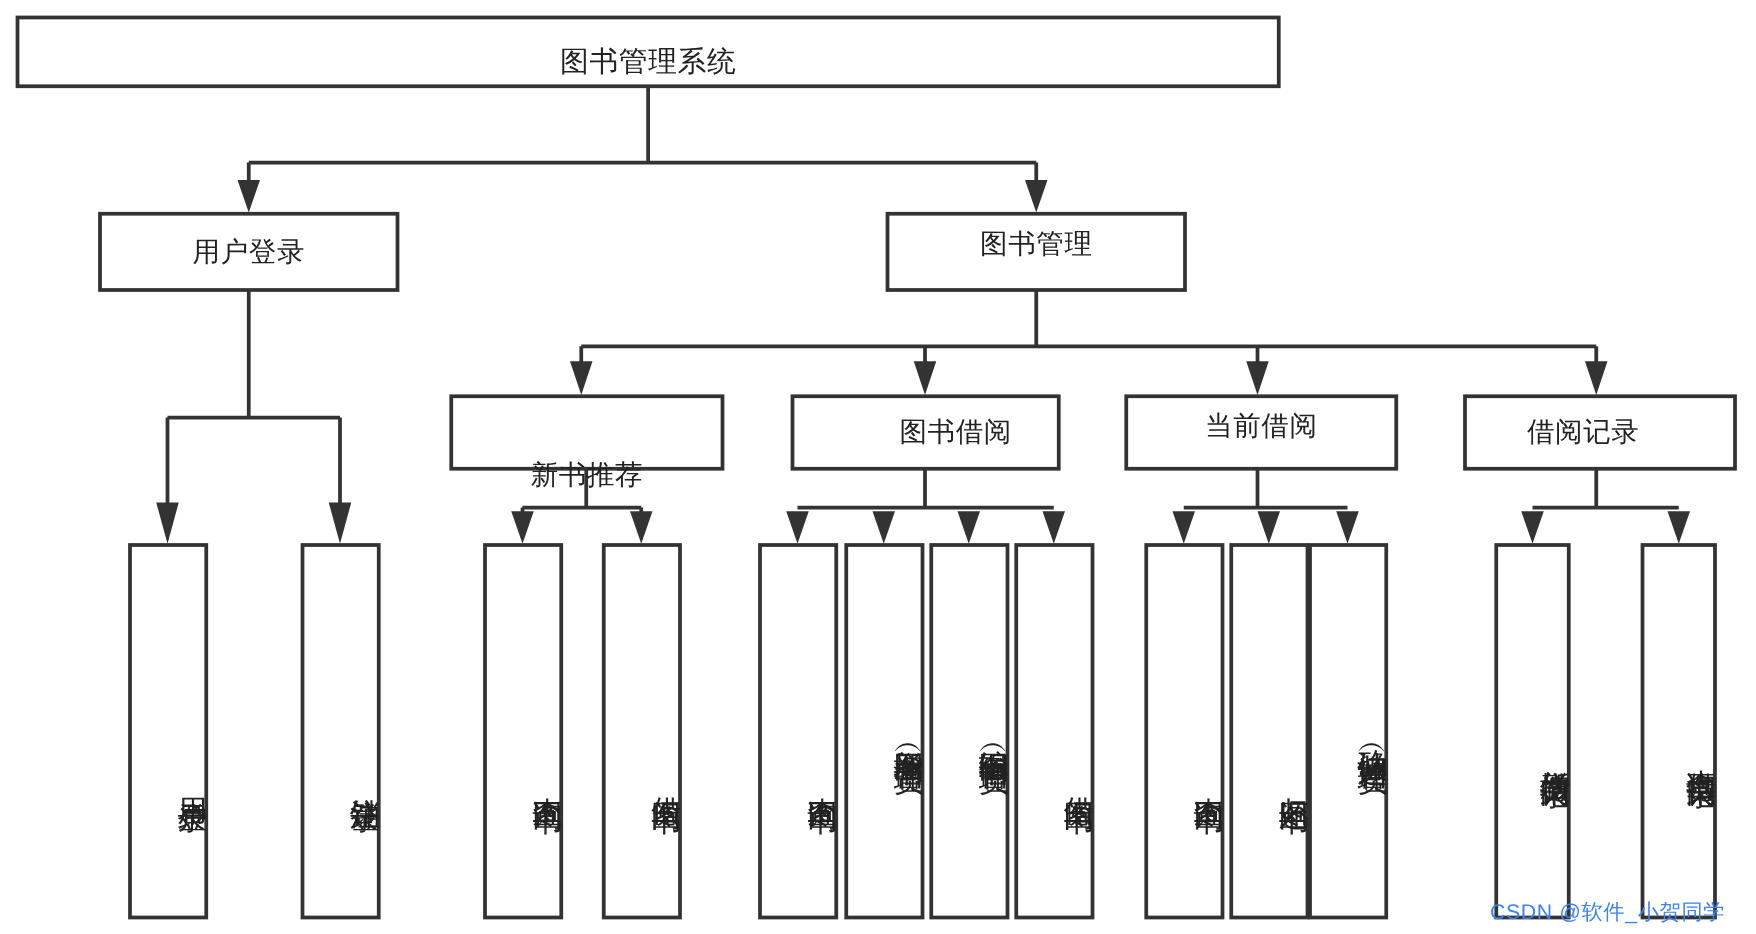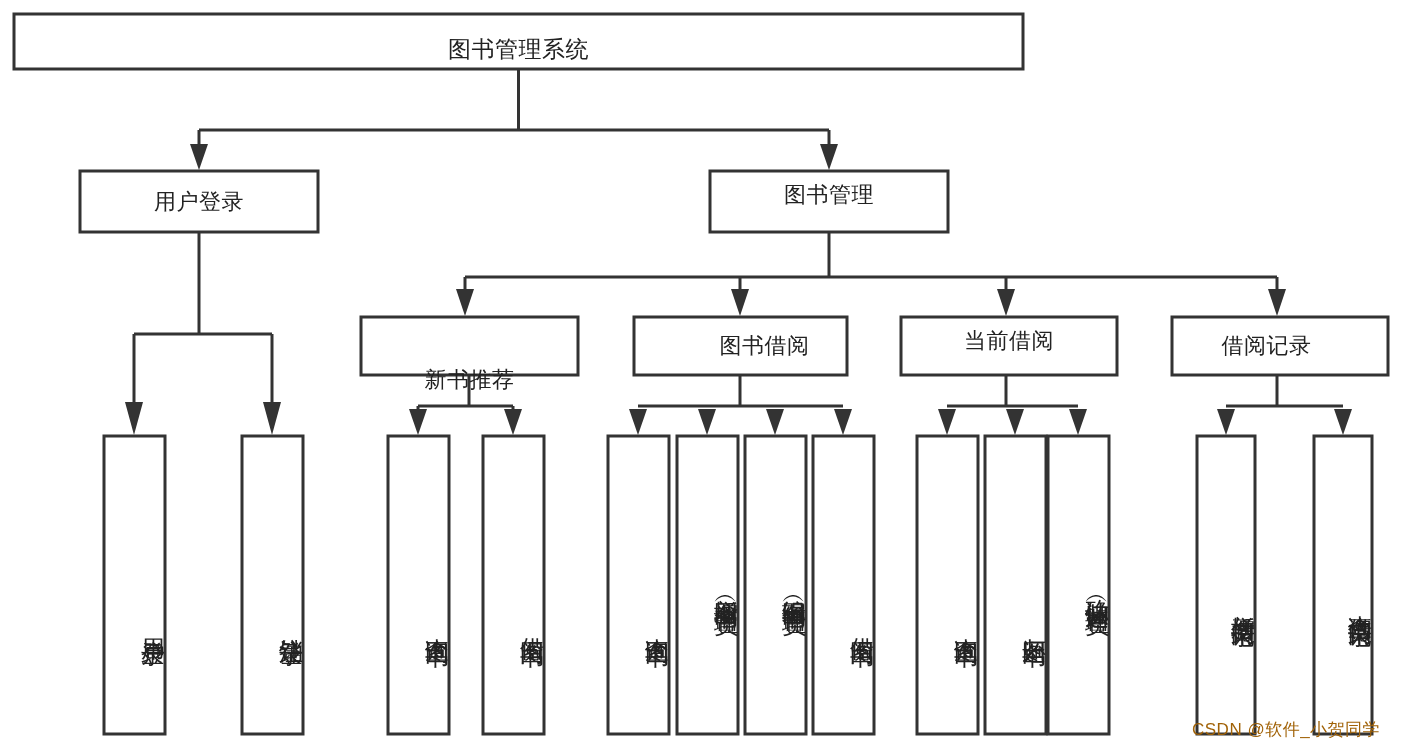--- a/index.html
+++ b/index.html
@@ -65,21 +65,21 @@
     text-orientation: upright;
     color: #222222;
     font-size: 24px;
     line-height: 1.02;
     letter-spacing: 2px;
     white-space: nowrap;
     pointer-events: none;
   }
   .watermark {
     position: absolute;
-    color: #a16207;
+    color: #3b82f6;
     font-size: 17px;
     white-space: nowrap;
     letter-spacing: 0.5px;
   }
 </style>
 </head>
 <body>
 
 <div id="diagram-root">
 

